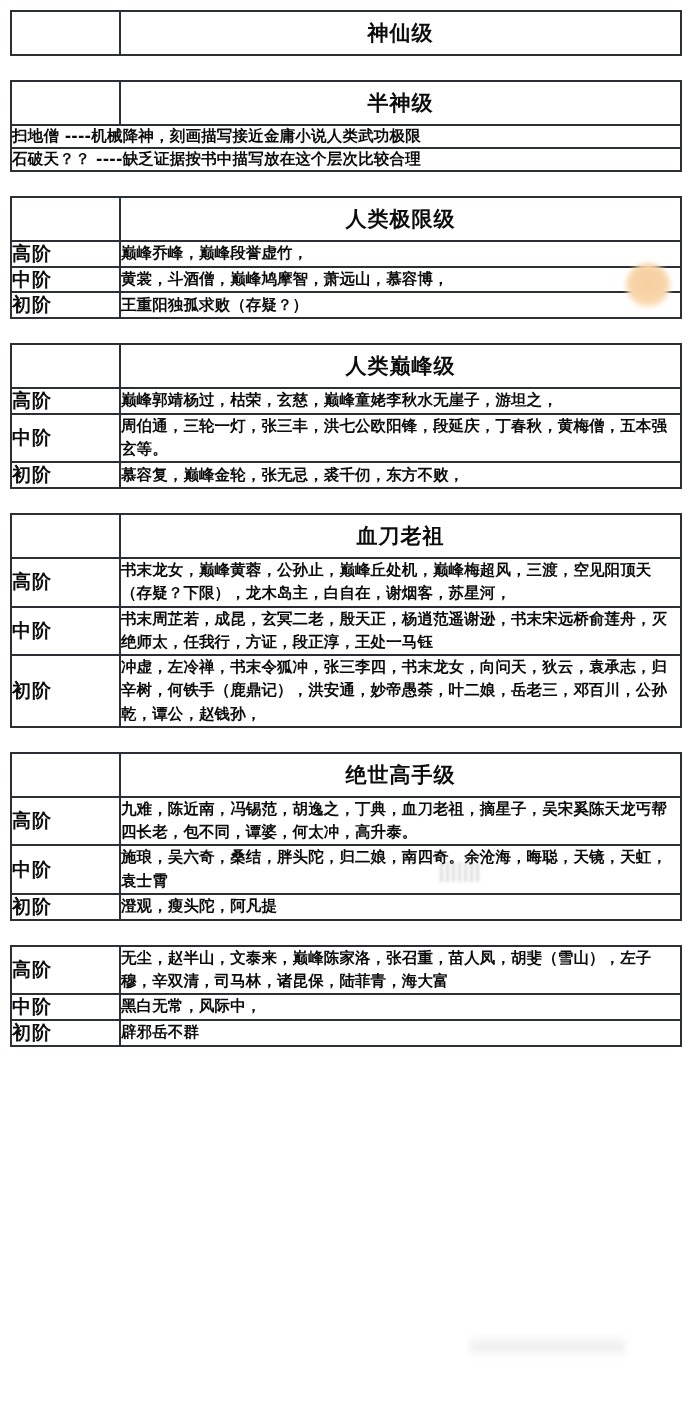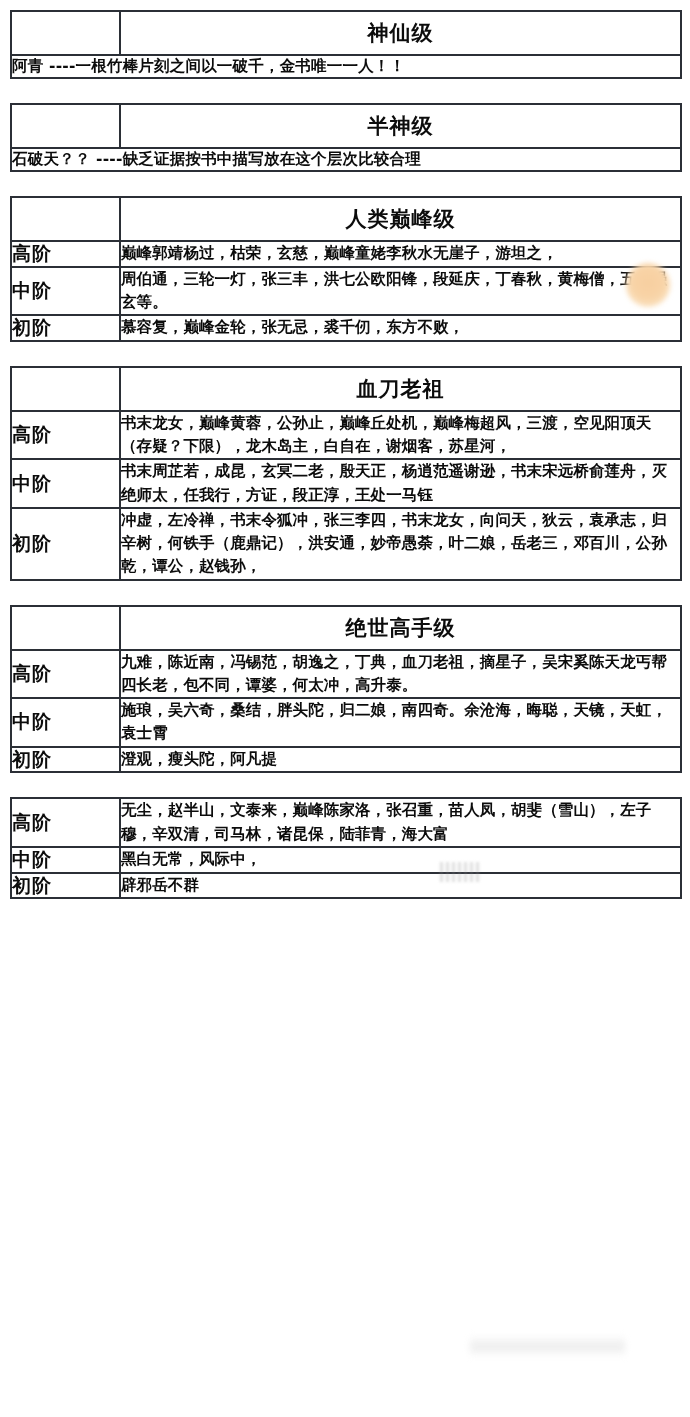--- a/index.html
+++ b/index.html
@@ -137,42 +137,66 @@
   <table class="tier-table">
     <colgroup>
         <col class="c-rank">
         <col class="c-body">
       </colgroup>
     <tbody>
       <tr>
         <td class="hdr-blank"></td>
         <td class="hdr-title">神仙级</td>
       </tr>
-      <tr>
-        <td class="note-cell" colspan="2">阿青 ----一根竹棒片刻之间以一破千，金书唯一一人！！</td>
-      </tr>
     </tbody>
   </table>
 
   <table class="tier-table">
     <colgroup>
         <col class="c-rank">
         <col class="c-body">
       </colgroup>
     <tbody>
       <tr>
         <td class="hdr-blank"></td>
         <td class="hdr-title">半神级</td>
       </tr>
       <tr>
+        <td class="note-cell" colspan="2">扫地僧 ----机械降神，刻画描写接近金庸小说人类武功极限</td>
+      </tr>
+      <tr>
         <td class="note-cell" colspan="2">石破天？？ ----缺乏证据按书中描写放在这个层次比较合理</td>
       </tr>
     </tbody>
   </table>
 
+  <table class="tier-table">
+    <colgroup>
+        <col class="c-rank">
+        <col class="c-body">
+      </colgroup>
+    <tbody>
+      <tr>
+        <td class="hdr-blank"></td>
+        <td class="hdr-title">人类极限级</td>
+      </tr>
+      <tr>
+        <td class="rank-cell">高阶</td>
+        <td class="list-cell">巅峰乔峰，巅峰段誉虚竹，</td>
+      </tr>
+      <tr>
+        <td class="rank-cell">中阶</td>
+        <td class="list-cell">黄裳，斗酒僧，巅峰鸠摩智，萧远山，慕容博，</td>
+      </tr>
+      <tr>
+        <td class="rank-cell">初阶</td>
+        <td class="list-cell">王重阳独孤求败（存疑？）</td>
+      </tr>
+    </tbody>
+  </table>
 
   <table class="tier-table">
     <colgroup>
         <col class="c-rank">
         <col class="c-body">
       </colgroup>
     <tbody>
       <tr>
         <td class="hdr-blank"></td>
         <td class="hdr-title">人类巅峰级</td>

